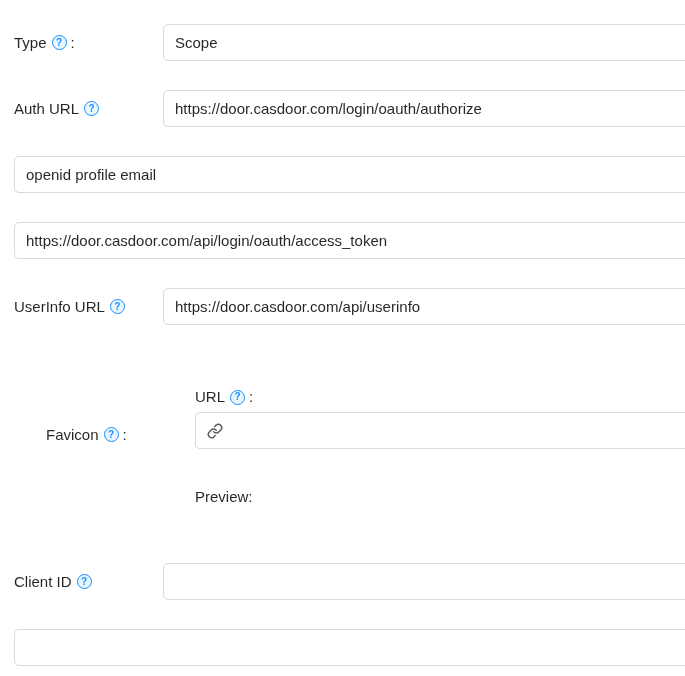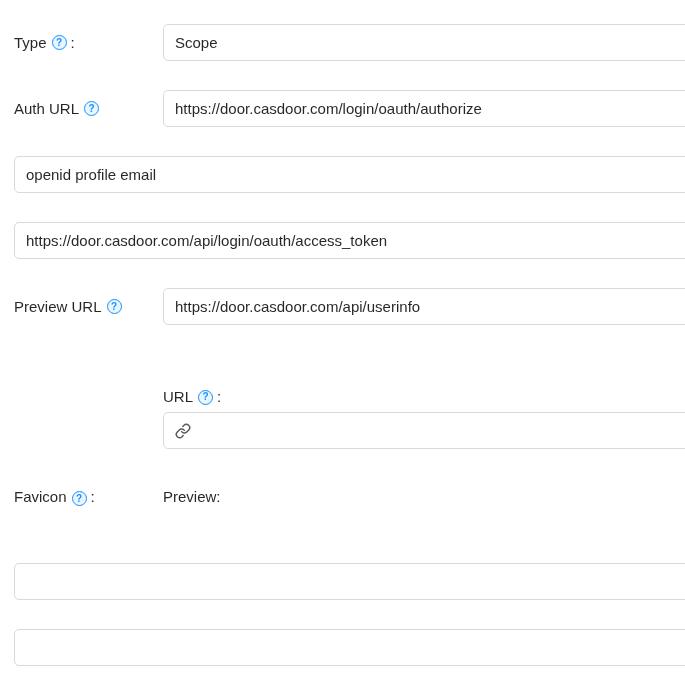--- a/index.html
+++ b/index.html
@@ -74,21 +74,21 @@
     font-family: "Liberation Sans", "DejaVu Sans", sans-serif;
     font-size: 15px;
     color: rgba(0,0,0,0.85);
     padding: 0;
     background: transparent;
   }
   .prefix { display: inline-flex; align-items: center; flex: 0 0 auto; }
 
   
   .row-favicon { margin-top: 38px; margin-bottom: 57px; }
-  .row-favicon .row-label { align-items: flex-end; }
+  .row-favicon .row-label { align-items: center; margin-left: 32px; }
   .sub-label {
     margin-top: 25px;
     line-height: 18px;
     display: flex;
     align-items: center;
     white-space: nowrap;
   }
   .sub-input-wrap { margin-top: 6px; }
   .preview-label { margin-top: 39px; line-height: 18px; }
   .preview-area { height: 0; }
@@ -128,21 +128,21 @@
   </div>
 
   <div class="row">
     <div class="row-control">
       <input class="input" type="text" value="https://door.casdoor.com/api/login/oauth/access_token" style="">
     </div>
   </div>
 
   <div class="row">
     <div class="row-label">
-      <span>Preview URL</span>
+      <span>UserInfo URL</span>
       <span class="help-icon"></span>
     </div>
     <div class="row-control">
       <input class="input" type="text" value="https://door.casdoor.com/api/userinfo" style="">
     </div>
   </div>
 
   <div class="row row-favicon">
     <div class="row-label">
       <span>Favicon</span>
@@ -165,20 +165,24 @@
           </span>
           <input class="bare" type="text" value="" style="">
         </div>
       </div>
       <div class="preview-label">Preview:</div>
       <div class="preview-area"></div>
     </div>
   </div>
 
   <div class="row">
+    <div class="row-label">
+      <span>Client ID</span>
+      <span class="help-icon"></span>
+    </div>
     <div class="row-control">
       <input class="input" type="text" value="" style="">
     </div>
   </div>
 
   <div class="row">
     <div class="row-control">
       <input class="input" type="text" value="" style="">
     </div>
   </div>

